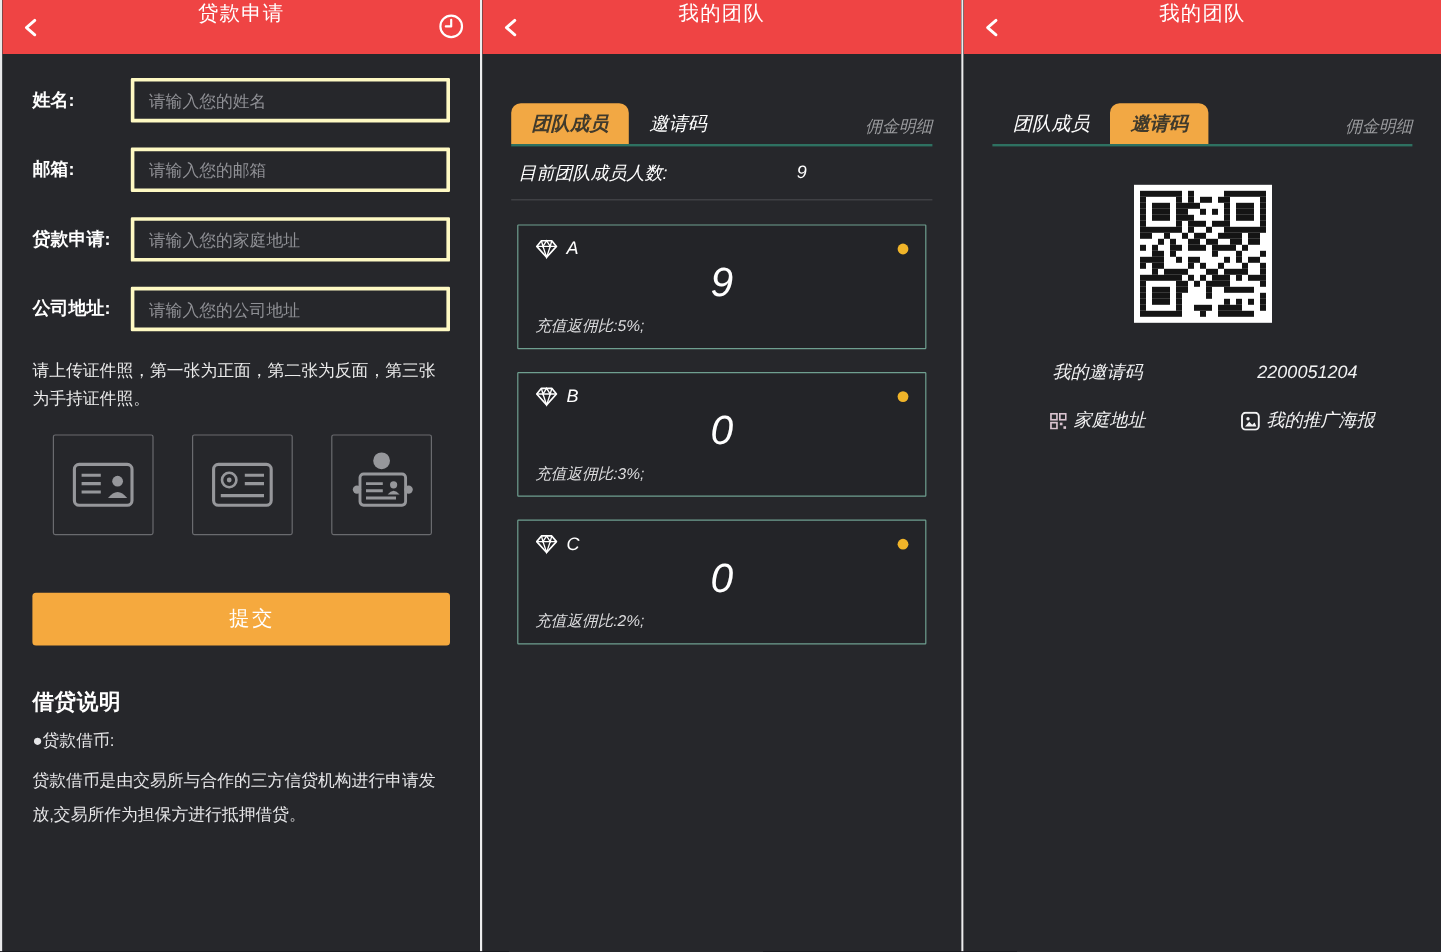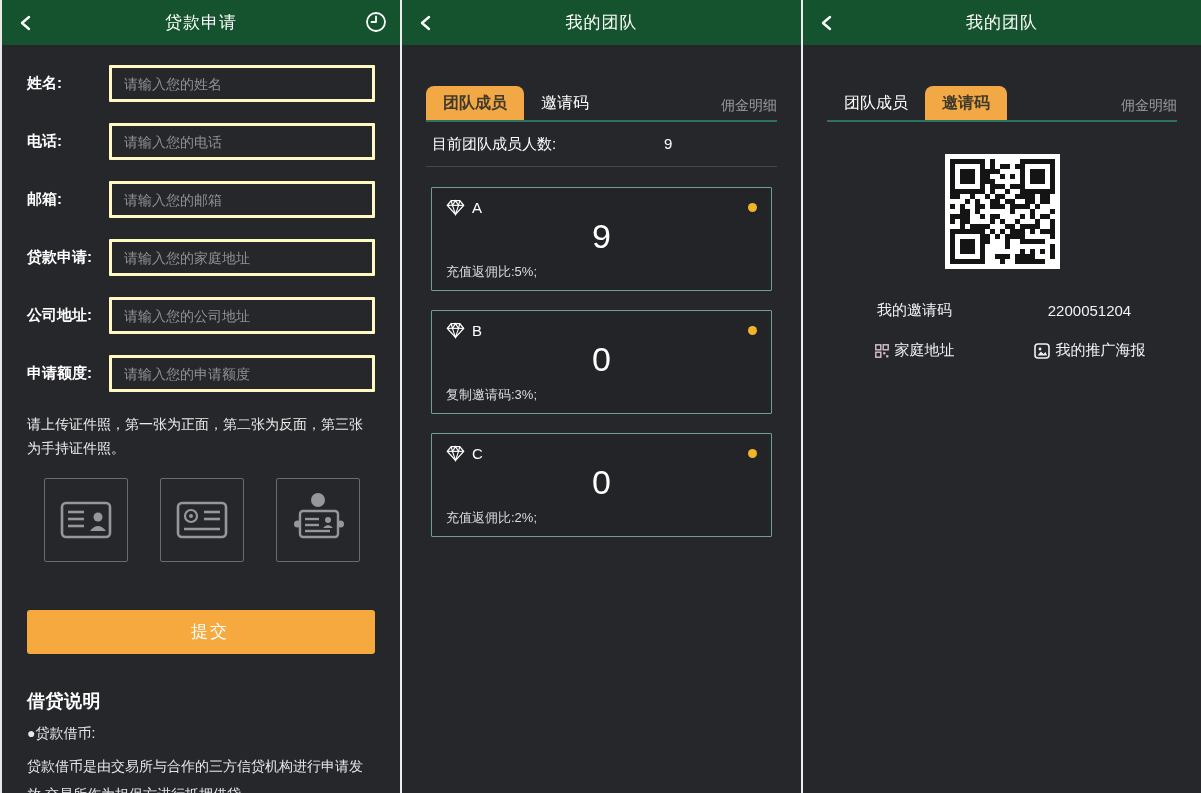--- a/index.html
+++ b/index.html
@@ -7,21 +7,21 @@
   .screen {
     width:1201px; height:793px; display:flex; overflow:hidden;
     font-family:"Liberation Sans", sans-serif; background:#26272b;
   }
   .edge { width:2px; background:#e9e9ea; flex-shrink:0; }
   .sep  { width:2px; background:#ededee; flex-shrink:0; }
   .panel { height:100%; background:#26272b; overflow:hidden; position:relative; }
   .p1 { width:398px; } .p2 { width:399px; } .p3 { width:398px; }
 
   
-  .appbar { height:45px; background:#14532d; display:flex; align-items:center; position:relative; }
+  .appbar { height:45px; background:#ef4444; display:flex; align-items:flex-start; position:relative; }
   .back-btn { position:absolute; left:13px; top:12px; width:22px; height:22px; display:flex; align-items:center; justify-content:center; cursor:pointer; }
   .appbar-title { flex:1; text-align:center; color:#fff; font-size:17px; letter-spacing:1px; }
   .clock-btn { position:absolute; right:13px; top:11px; width:22px; height:22px; cursor:pointer; }
 
   
   .form { padding:20px 25px 0; }
   .frow { display:flex; align-items:center; margin-bottom:21px; }
   .frow label { width:82px; color:#fff; font-size:15px; font-weight:bold; flex-shrink:0; }
   .frow input {
     flex:1; height:37px; background:transparent; border:3px solid #fef9c3;
@@ -33,21 +33,21 @@
   .upbox { width:84px; height:84px; border:1px solid #6a6b6f; border-radius:2px;
     display:flex; align-items:center; justify-content:center; cursor:pointer; }
   .submit-btn { display:block; width:100%; height:44px; margin-top:48px; background:#f5a93e;
     border:none; border-radius:3px; color:#fff; font-size:17px; letter-spacing:2px; cursor:pointer;padding-left:18px; }
   .loan-notes { margin-top:35px; }
   .loan-notes h3 { color:#fff; font-size:18px; margin-bottom:10px; letter-spacing:.5px; }
   .loan-notes p  { color:#e6e6e8; font-size:14px; line-height:1.55; margin-bottom:9px; }
   .loan-notes .wrapped { line-height:1.95; }
 
   
-  .team-body { padding:0 24px; }
+  .team-body { padding:0 24px;font-style:italic; }
   .tabbar { display:flex; align-items:flex-end; margin-top:41px; border-bottom:2px solid #2e7161; }
   .tab { padding:7px 17px 6px; font-size:16px; color:#fff; cursor:pointer; }
   .tab.active { background:#f2a844; color:#403a2c; border-radius:8px 8px 0 0; font-weight:bold; }
   .commission { margin-left:auto; color:#9b9c9f; font-size:14px; padding-bottom:5px; cursor:pointer; }
 
   .count-row { position:relative; padding:13px 6px 12px; border-bottom:1px solid #46474b;
     color:#fff; font-size:15px; }
   .count-val { position:absolute; left:238px; top:13px; }
 
   .cards { padding:20px 5px 0; }
@@ -92,38 +92,30 @@
         </svg>
       </div>
     </div>
 
     <div class="form">
       <div class="frow">
         <label>姓名:</label>
         <input placeholder="请输入您的姓名" style="">
       </div>
       <div class="frow">
-        <label>电话:</label>
-        <input placeholder="请输入您的电话" style="">
-      </div>
-      <div class="frow">
         <label>邮箱:</label>
         <input placeholder="请输入您的邮箱" style="">
       </div>
       <div class="frow">
         <label>贷款申请:</label>
         <input placeholder="请输入您的家庭地址" style="">
       </div>
       <div class="frow">
         <label>公司地址:</label>
         <input placeholder="请输入您的公司地址" style="">
-      </div>
-      <div class="frow">
-        <label>申请额度:</label>
-        <input placeholder="请输入您的申请额度" style="">
       </div>
 
       <p class="upload-note">请上传证件照，第一张为正面，第二张为反面，第三张为手持证件照。</p>
 
       <div class="uploads">
         <div class="upbox">
           <span>
             <svg width="60" height="46" viewBox="0 0 60 46">
               <rect x="6" y="6" width="48" height="34" rx="4" fill="none" stroke="#96979b" stroke-width="2.6"></rect>
               <line x1="12" y1="15" x2="28" y2="15" stroke="#96979b" stroke-width="2.6"></line>
@@ -223,21 +215,21 @@
                 <polygon points="6,1.5 16,1.5 20.5,7 11,17.5 1.5,7" fill="none" stroke="#fff" stroke-width="1.6" stroke-linejoin="round"></polygon>
                 <polyline points="1.5,7 20.5,7" stroke="#fff" stroke-width="1.3" fill="none"></polyline>
                 <polyline points="7.5,7 11,17.5 14.5,7" stroke="#fff" stroke-width="1.3" fill="none"></polyline>
                 <polyline points="6,1.5 7.5,7 11,1.5 14.5,7 16,1.5" stroke="#fff" stroke-width="1.3" fill="none"></polyline>
               </svg>
             </span>
             <span>B</span>
             <span class="dot"></span>
           </div>
           <div class="tcard-num">0</div>
-          <div class="tcard-rebate">复制邀请码:3%;</div>
+          <div class="tcard-rebate">充值返佣比:3%;</div>
         </div>
 
         <div class="tcard">
           <div class="tcard-head">
             <span>
               <svg width="19" height="17" viewBox="0 0 22 19">
                 <polygon points="6,1.5 16,1.5 20.5,7 11,17.5 1.5,7" fill="none" stroke="#fff" stroke-width="1.6" stroke-linejoin="round"></polygon>
                 <polyline points="1.5,7 20.5,7" stroke="#fff" stroke-width="1.3" fill="none"></polyline>
                 <polyline points="7.5,7 11,17.5 14.5,7" stroke="#fff" stroke-width="1.3" fill="none"></polyline>
                 <polyline points="6,1.5 7.5,7 11,1.5 14.5,7 16,1.5" stroke="#fff" stroke-width="1.3" fill="none"></polyline>

